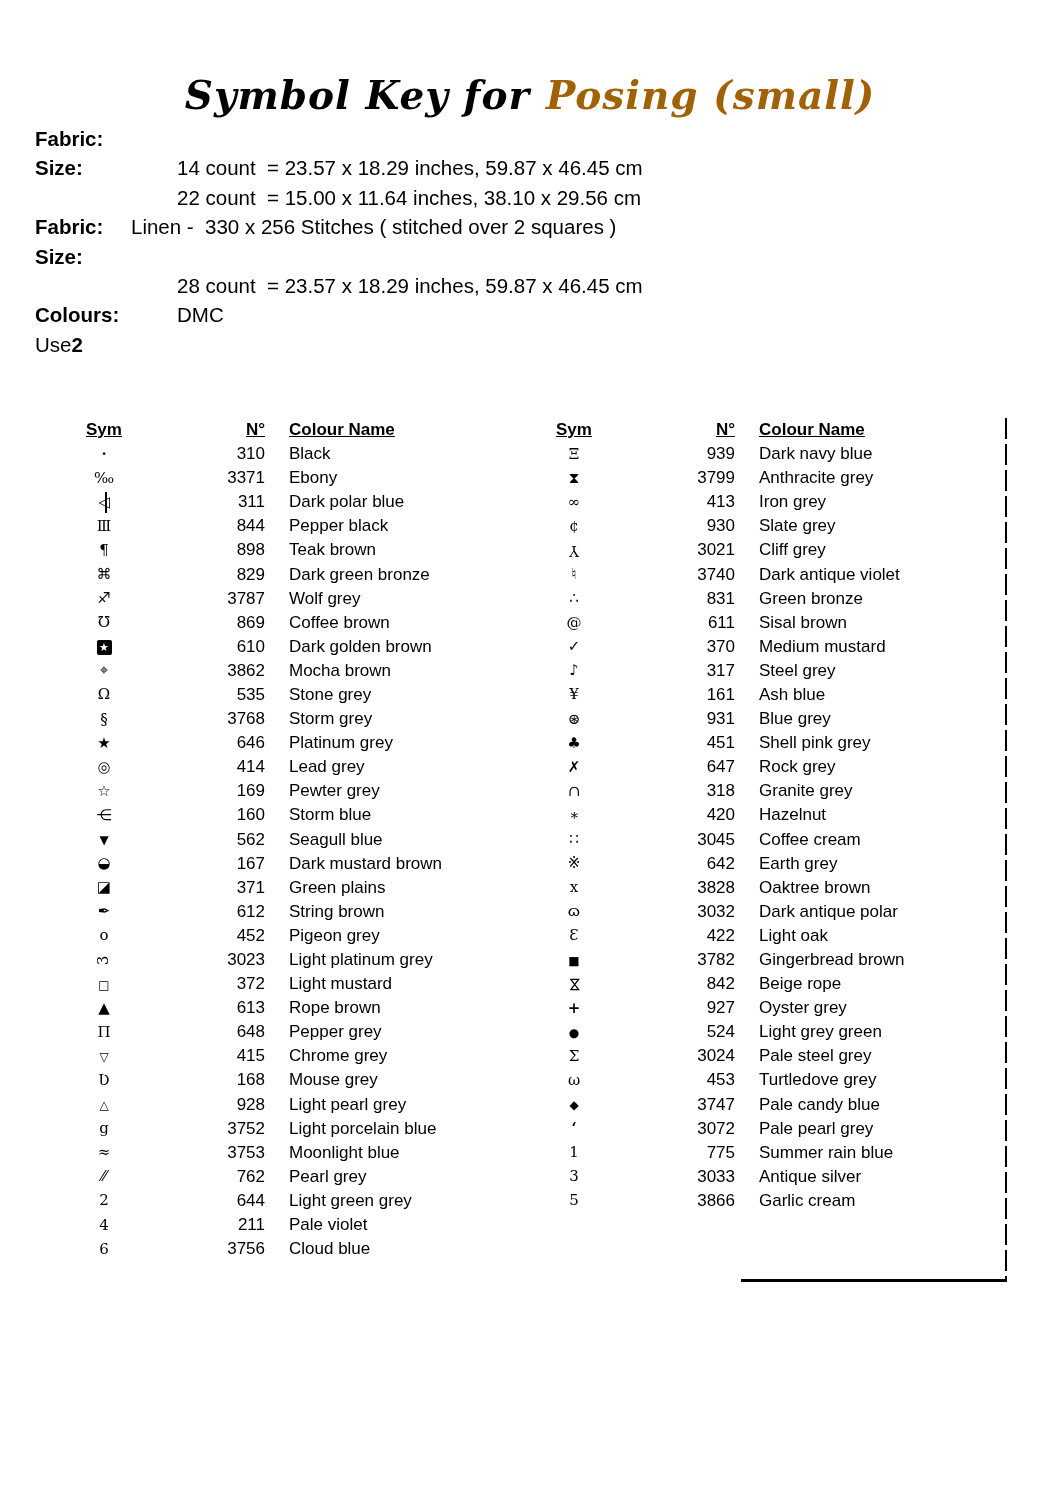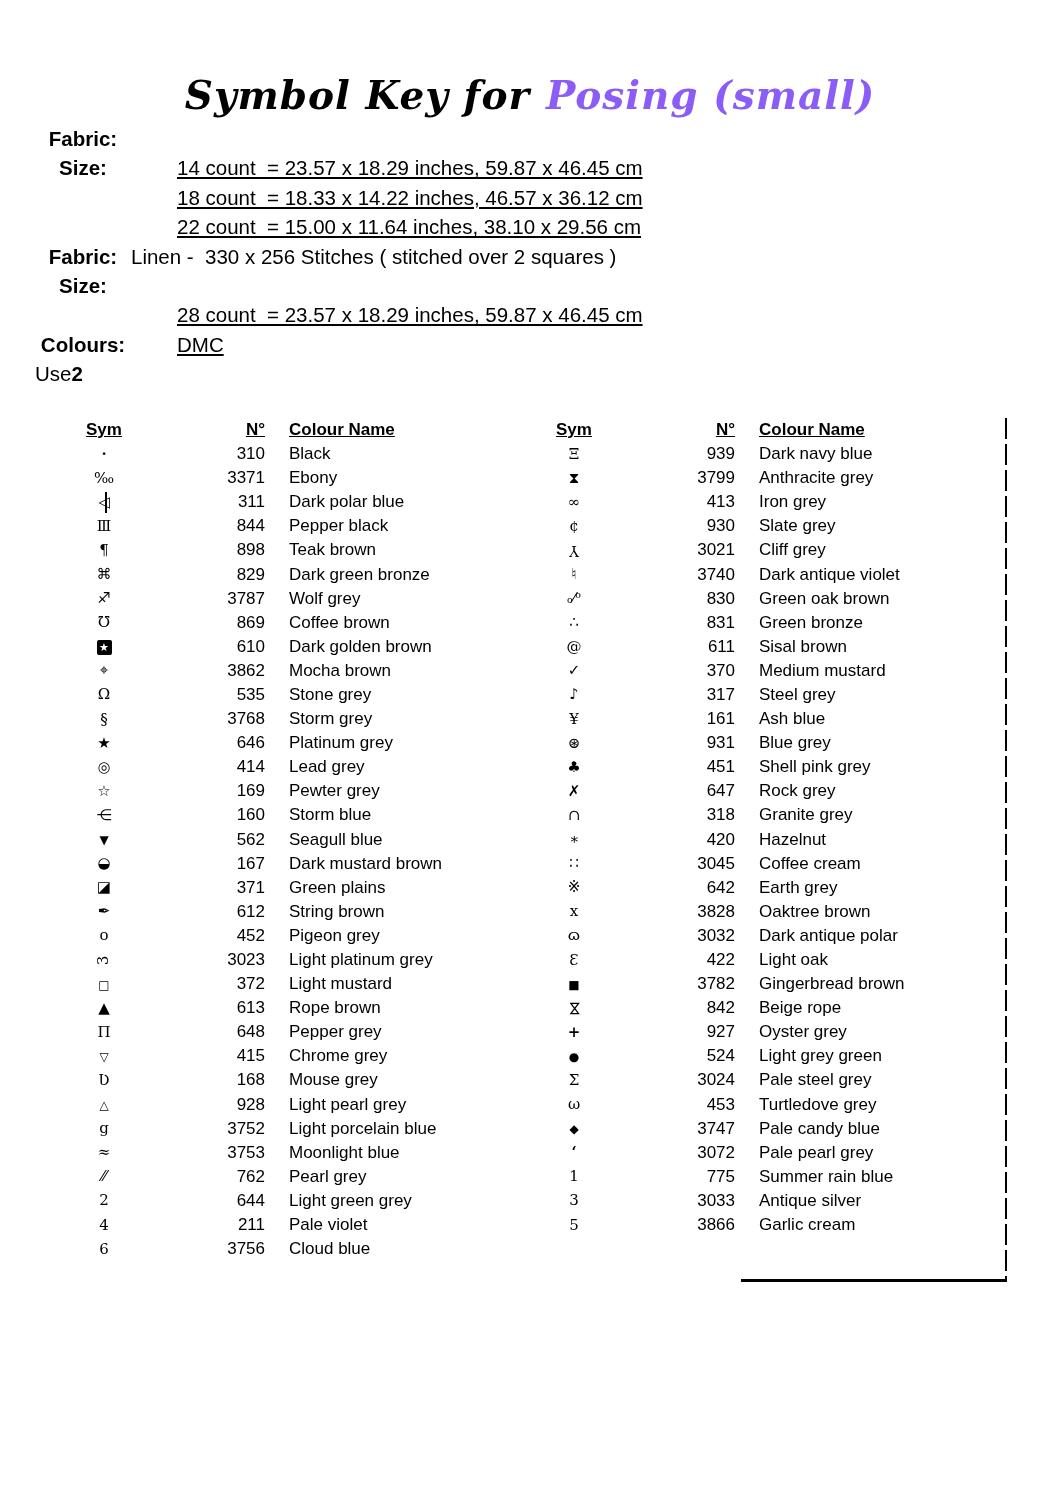--- a/index.html
+++ b/index.html
@@ -5,24 +5,24 @@
   html,body{margin:0;padding:0;background:#fff;}
   .page{position:relative;width:1060px;height:1500px;background:#ffffff;overflow:hidden;
         font-family:"Liberation Sans",sans-serif;color:#000;}
   
   .title{position:absolute;top:72px;left:0;width:100%;text-align:center;
          font-family:"DejaVu Serif",serif;font-style:italic;font-weight:bold;
          font-size:39px;letter-spacing:1px;white-space:nowrap;}
   .title .accent{margin-left:16px;}
   
   .info{position:absolute;left:35px;top:124px;font-size:20.5px;line-height:29.4px;width:760px;}
-  .info-row{display:flex;height:29.4px;align-items:center;text-align:center;}
+  .info-row{display:flex;height:29.4px;align-items:center;}
   .info-label{width:96px;flex:none;font-weight:bold;}
   .info-text{white-space:pre;}
-  .info-text.ind{padding-left:46px;text-decoration:underline;}
+  .info-text.ind{padding-left:46px;}
   .bold{font-weight:bold;}
   
   .key-col{position:absolute;top:417px;font-size:17px;}
   .key-col.left{left:83px;}
   .key-col.right{left:553px;}
   .krow{display:grid;grid-template-columns:42px 140px auto;align-items:center;height:24.1px;}
   .krow.header{height:25px;font-weight:bold;}
   .krow.header span{text-decoration:underline;text-align:center;}
   .ksym{text-align:center;font-size:15px;font-family:"DejaVu Serif","DejaVu Sans",serif;line-height:1;}
   .ksym .g{display:inline-block;}
@@ -44,34 +44,30 @@
   .vdash{position:absolute;left:1005px;top:418px;width:2px;height:862px;
          background:repeating-linear-gradient(180deg,#000 0 21px,transparent 21px 26px);}
   .hline{position:absolute;left:741px;top:1279px;width:266px;height:3px;background:#000;}
 </style>
 </head>
 <body>
 
 <div class="page">
 
   <div class="title">
-    <span>Symbol Key for</span><span class="accent" style="color: #8b5cf6;">Posing (small)</span>
+    <span>Symbol Key for</span><span class="accent" style="color: #a16207;">Posing (small)</span>
   </div>
 
   <div class="info">
       <div class="info-row">
         <span class="info-label">Fabric:</span>
       </div>
       <div class="info-row">
         <span class="info-label">Size:</span>
         <span class="info-text ind">14 count  = 23.57 x 18.29 inches, 59.87 x 46.45 cm</span>
-      </div>
-      <div class="info-row">
-        <span class="info-label"></span>
-        <span class="info-text ind">18 count  = 18.33 x 14.22 inches, 46.57 x 36.12 cm</span>
       </div>
       <div class="info-row">
         <span class="info-label"></span>
         <span class="info-text ind">22 count  = 15.00 x 11.64 inches, 38.10 x 29.56 cm</span>
       </div>
       <div class="info-row">
         <span class="info-label">Fabric:</span>
         <span class="info-text">Linen -  330 x 256 Stitches ( stitched over 2 squares )</span>
       </div>
       <div class="info-row">
@@ -298,25 +294,20 @@
         <div class="ksym"><span class="g rot-180">Y</span></div>
         <div class="knum">3021</div>
         <div class="kname">Cliff grey</div>
       </div>
       <div class="krow">
         <div class="ksym"><span class="g">♮</span></div>
         <div class="knum">3740</div>
         <div class="kname">Dark antique violet</div>
       </div>
       <div class="krow">
-        <div class="ksym"><span class="g">ₒ⁄ᵒ</span></div>
-        <div class="knum">830</div>
-        <div class="kname">Green oak brown</div>
-      </div>
-      <div class="krow">
         <div class="ksym"><span class="g">∴</span></div>
         <div class="knum">831</div>
         <div class="kname">Green bronze</div>
       </div>
       <div class="krow">
         <div class="ksym"><span class="g">@</span></div>
         <div class="knum">611</div>
         <div class="kname">Sisal brown</div>
       </div>
       <div class="krow">

